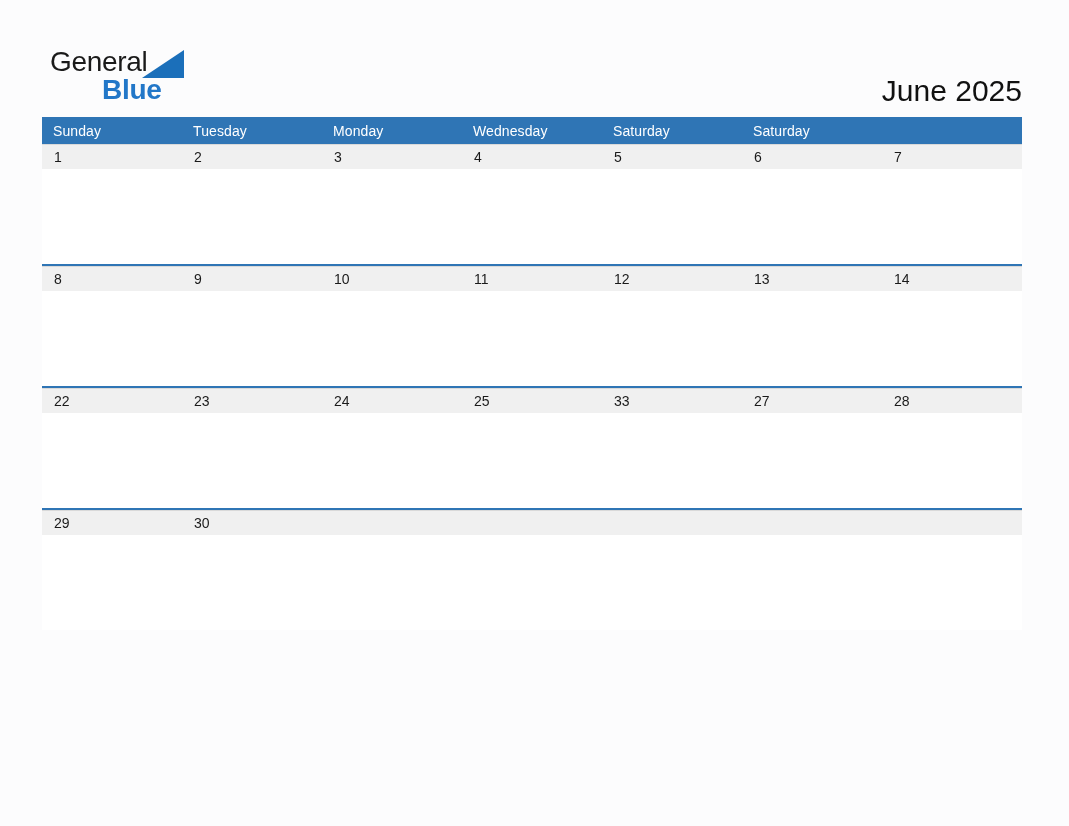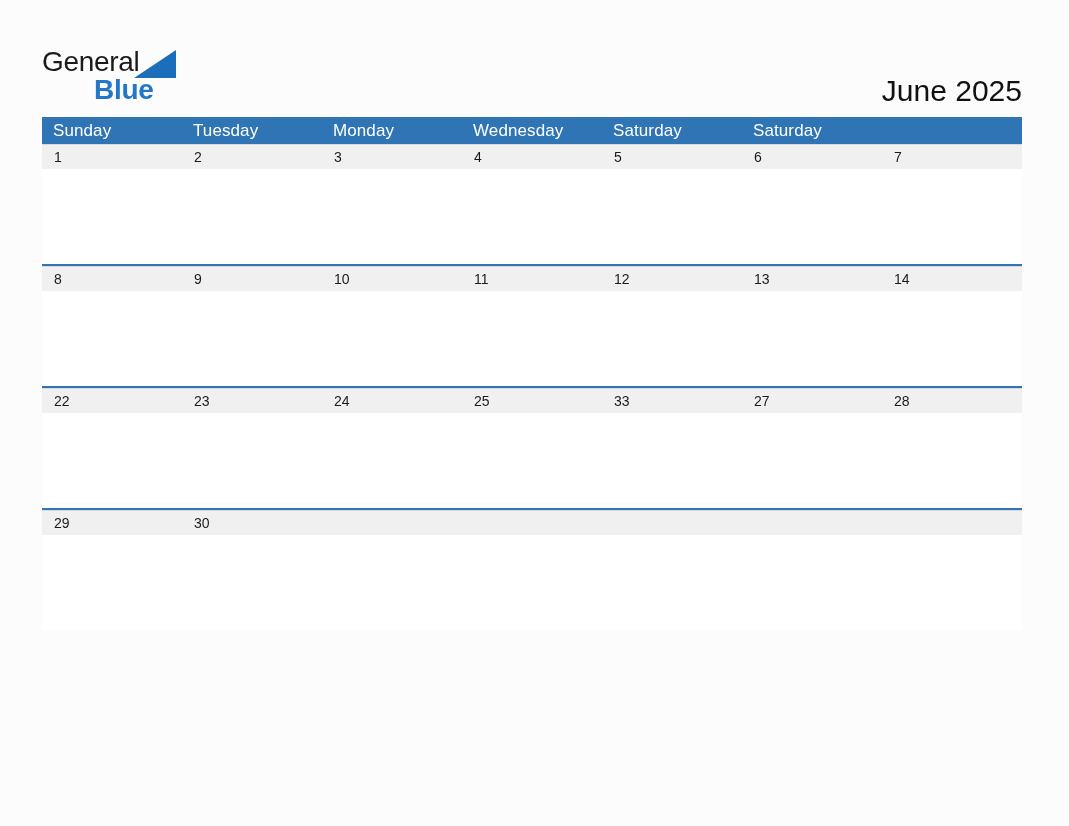--- a/index.html
+++ b/index.html
@@ -32,20 +32,21 @@
     align-items: flex-end;
     justify-content: space-between;
   }
 
   
   .logo {
     position: relative;
     width: 134px;
     height: 62px;
     display: block;
+    margin-left: 8px;
   }
   .logo-word-general {
     position: absolute;
     left: 0;
     top: 2px;
     font-family: "Liberation Sans", sans-serif;
     font-size: 28px;
     font-weight: 400;
     letter-spacing: -0.3px;
     color: #1a1a1a;
@@ -97,21 +98,21 @@
     display: grid;
     grid-template-columns: repeat(7, 1fr);
     background: #2f75b5;
     height: 27px;
   }
   .weekday-cell {
     display: flex;
     align-items: center;
     padding-left: 11px;
     color: #ffffff;
-    font-size: 17px;
+    font-size: 14px;
     font-weight: 400;
     font-family: "Liberation Sans", sans-serif;
     line-height: 1;
     box-sizing: border-box;
     letter-spacing: 0.1px;
     text-align: center;
   }
 
   .week-row {
     position: relative;

